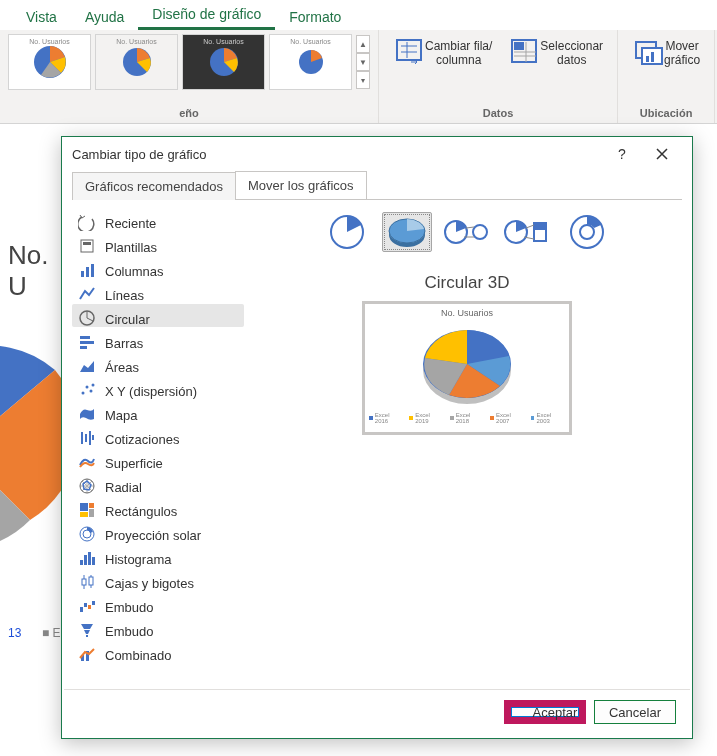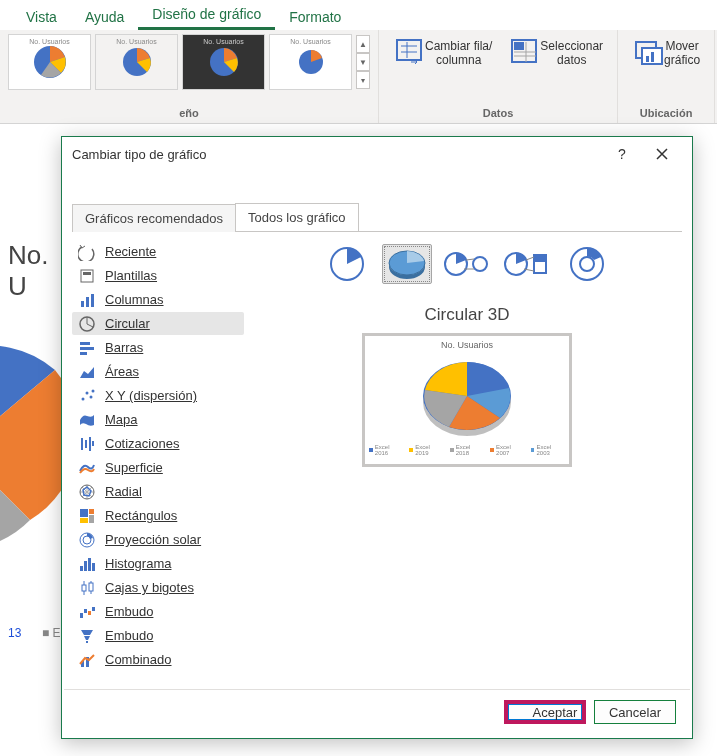--- a/index.html
+++ b/index.html
@@ -21,45 +21,45 @@
 .gallery-spin div { width: 14px; height: 18px; border: 1px solid #c8c6c4; background: #fff; display: flex; align-items: center; justify-content: center; font-size: 8px; color: #666; }
 .ribbon-btn { display: flex; flex-direction: row; align-items: center; padding: 2px 6px; cursor: pointer; }
 .ribbon-btn .icon-large { width: 32px; height: 32px; margin-bottom: 2px; }
 .ribbon-btn-label { font-size: 12px; text-align: center; line-height: 14px; color: #333; }
 
 
 .dialog { position: absolute; left: 61px; top: 136px; width: 632px; height: 603px; background: #fff; border: 1px solid #1a7a4c; box-shadow: 0 4px 20px rgba(0,0,0,.25); display: flex; flex-direction: column; }
 .dialog-title { height: 34px; display: flex; align-items: center; padding: 0 10px; font-size: 13px; color: #333; }
 .dialog-title .spacer { flex: 1; }
 .dialog-title .sys-btn { width: 40px; height: 30px; display: flex; align-items: center; justify-content: center; font-size: 14px; }
-.dialog-tabs { display: flex; padding: 0 10px; margin-top: 32px; }
+.dialog-tabs { display: flex; padding: 0 10px; }
 .dialog-tab { padding: 6px 12px; border: 1px solid #c8c6c4; border-bottom: none; font-size: 13px; color: #444; background: #fff; margin-right: -1px; position: relative; }
 .dialog-tab.inactive { background: #f5f5f5; top: 1px; }
 .dialog-tab.active { z-index: 2; }
 .dialog-tabline { height: 1px; background: #c8c6c4; margin: 0 10px; }
 .dialog-body { flex: 1; display: flex; padding: 8px 10px 4px; gap: 8px; }
 .cat-list { width: 172px; display: flex; flex-direction: column; gap: 1px; }
-.cat-item { height: 23px; display: flex; align-items: center; gap: 9px; padding: 0 6px; cursor: pointer; border-radius: 2px; text-decoration: underline; }
+.cat-item { height: 23px; display: flex; align-items: flex-end; gap: 9px; padding: 0 6px; cursor: pointer; border-radius: 2px; }
 .cat-item.selected { background: #e6e6e6; }
 .cat-item .ci { width: 18px; height: 18px; display: flex; align-items: center; justify-content: center; }
 .cat-item span.label { font-size: 13px; color: #333; }
 .right-pane { flex: 1; display: flex; flex-direction: column; align-items: center; }
 .subtype-row { display: flex; gap: 10px; padding: 4px 0 10px; }
 .subtype { width: 50px; height: 40px; display: flex; align-items: center; justify-content: center; border-radius: 2px; cursor: pointer; }
 .subtype.selected { background: #e6e6e6; border: 1px solid #a6a6a6; outline: 1px dotted #888; outline-offset: -3px; }
 .hr { height: 1px; background: #d4d4d4; margin-bottom: 10px; }
 .subtype-title { font-size: 17px; color: #444; margin-bottom: 8px; }
 .preview-box { width: 210px; height: 134px; border: 3px solid #c8c6c4; background: #fff; padding: 4px; display: flex; flex-direction: column; align-items: center; }
 .preview-title { font-size: 9px; color: #666; margin-bottom: 2px; }
 .preview-legend { display: flex; gap: 6px; margin-top: 4px; }
 .preview-legend span { font-size: 6px; color: #888; display:flex; align-items:center; gap:2px; }
 .preview-legend i { width:4px; height:4px; display:inline-block; }
 .dialog-footer { padding: 10px 14px 14px; display: flex; justify-content: flex-end; gap: 8px; border-top: 1px solid #e1dfdd; margin: 0 2px; }
 .dlg-btn { min-width: 82px; height: 24px; border: 1px solid #15803d; background: #fdfdfd; font-size: 13px; color: #333; display: flex; align-items: center; justify-content: center; cursor: pointer; }
-.dlg-btn.primary { border: 4px solid #be185d; box-shadow: inset 0 0 0 1px #0078d4; padding-left: 20px; }
+.dlg-btn.primary { border: 7px solid #be185d; box-shadow: inset 0 0 0 1px #0078d4; padding-left: 20px; }
 
 
 .sheet-side { position: absolute; left: 0; top: 230px; width: 61px; height: 420px; }
 .sheet-title { font-size: 26px; color: #444; padding: 10px 0 0 8px; }
 
 .bg-pie { position: absolute; left: -40px; top: 310px; }
 
 </style>
 </head>
 <body>
@@ -174,21 +174,21 @@
     <div class="sys-btn">?</div>
     <div class="sys-btn">
       <svg width="12" height="12">
           <path d="M1 1 L11 11 M11 1 L1 11" stroke="#333" stroke-width="1.5"></path>
         </svg>
     </div>
   </div>
 
   <div class="dialog-tabs">
     <div class="dialog-tab inactive">Gráficos recomendados</div>
-    <div class="dialog-tab active">Todos los gráfico</div>
+    <div class="dialog-tab active">Mover los gráficos</div>
   </div>
   <div class="dialog-tabline"></div>
 
   <div class="dialog-body">
     <div class="cat-list" id="cat-list">
         <div class="cat-item">
           <span class="ci">
             <svg width="18" height="18">
               <path d="M4 4 A8 8 0 1 0 14 6" fill="none" stroke="#666" stroke-width="1.5"></path>
               <path d="M2 2 L4 5 L7 3" fill="none" stroke="#666"></path>
@@ -207,20 +207,28 @@
         </div>
         <div class="cat-item">
           <span class="ci">
             <svg width="18" height="18">
               <rect x="3" y="10" width="3" height="6" fill="#4472c4"></rect>
               <rect x="8" y="6" width="3" height="10" fill="#4472c4"></rect>
               <rect x="13" y="3" width="3" height="13" fill="#4472c4"></rect>
             </svg>
           </span>
           <span class="label">Columnas</span>
+        </div>
+        <div class="cat-item">
+          <span class="ci">
+            <svg width="18" height="18">
+              <path d="M2 14 L7 6 L11 10 L16 3" fill="none" stroke="#4472c4" stroke-width="2"></path>
+            </svg>
+          </span>
+          <span class="label">Líneas</span>
         </div>
         <div class="cat-item selected">
           <span class="ci">
             <svg width="18" height="18">
               <circle cx="9" cy="9" r="7" fill="none" stroke="#666" stroke-width="1.5"></circle>
               <path d="M9 9 L9 2 M9 9 L15 12" stroke="#666"></path>
             </svg>
           </span>
           <span class="label">Circular</span>
         </div>

